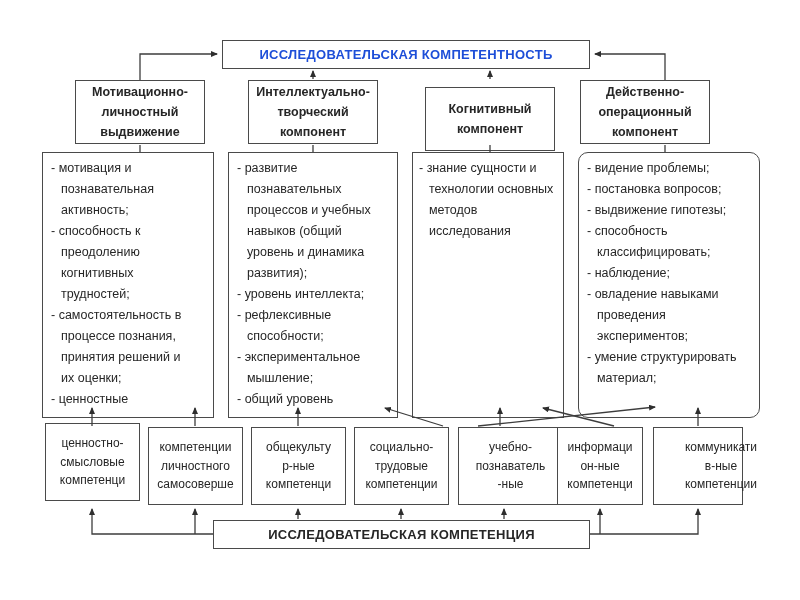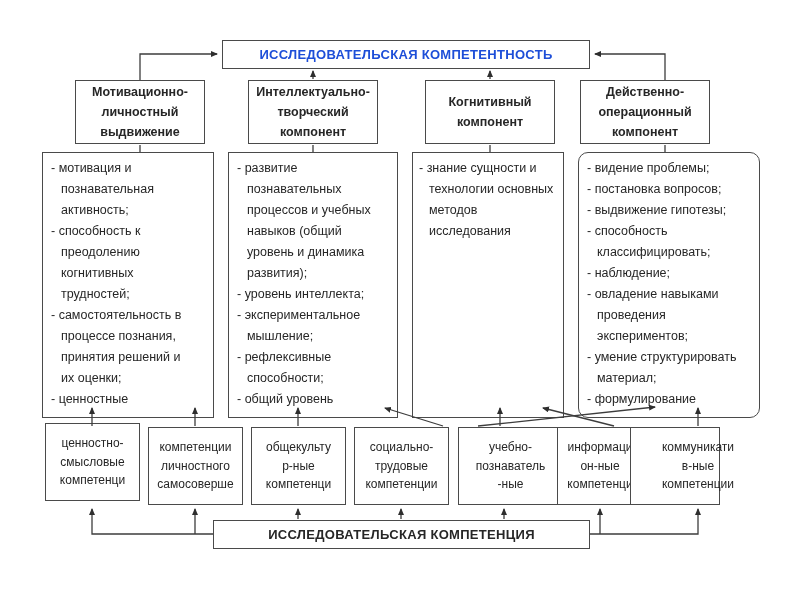--- a/index.html
+++ b/index.html
@@ -46,21 +46,21 @@
   <div class="box center hdr multiline" style="left:75px;top:80px;width:130px;height:64px;">
     <span class="multiline">Мотивационно-
 личностный
 выдвижение</span>
   </div>
   <div class="box center hdr multiline" style="left:248px;top:80px;width:130px;height:64px;">
     <span class="multiline">Интеллектуально-
 творческий
 компонент</span>
   </div>
-  <div class="box center hdr multiline" style="left:425px;top:80px;width:130px;height:64px;">
+  <div class="box center hdr multiline" style="left:425px;top:87px;width:130px;height:64px;">
     <span class="multiline">Когнитивный
 компонент</span>
   </div>
   <div class="box center hdr multiline" style="left:580px;top:80px;width:130px;height:64px;">
     <span class="multiline">Действенно-
 операционный
 компонент</span>
   </div>
 
   <div class="box detail" style="left:42px;top:152px;width:172px;height:266px;">
@@ -82,24 +82,24 @@
   </div>
   <div class="box detail" style="left:228px;top:152px;width:170px;height:266px;">
     <div>
         <div class="li">развитие
 познавательных
 процессов и учебных
 навыков (общий
 уровень и динамика
 развития);</div>
         <div class="li">уровень интеллекта;</div>
+        <div class="li">рефлексивные
+способности;</div>
         <div class="li">экспериментальное
 мышление;</div>
-        <div class="li">рефлексивные
-способности;</div>
         <div class="li">общий уровень
 креативности;</div>
       </div>
   </div>
   <div class="box detail" style="left:412px;top:152px;width:152px;height:266px;padding-left:6px;">
     <div>
         <div class="li">знание сущности и
 технологии основных
 методов
 исследования</div>
@@ -111,21 +111,20 @@
         <div class="li">постановка вопросов;</div>
         <div class="li">выдвижение гипотезы;</div>
         <div class="li">способность
 классифицировать;</div>
         <div class="li">наблюдение;</div>
         <div class="li">овладение навыками
 проведения
 экспериментов;</div>
         <div class="li">умение структурировать
 материал;</div>
-        <div class="li">формулирование</div>
       </div>
   </div>
 
   <div class="box center rowbox multiline" style="left:45px;top:423px;width:95px;height:78px;">
     <span class="multiline">ценностно-
 смысловые
 компетенци</span>
   </div>
   <div class="box center rowbox multiline" style="left:148px;top:427px;width:95px;height:78px;">
     <span class="multiline">компетенции
@@ -145,21 +144,21 @@
   <div class="box center rowbox multiline" style="left:458px;top:427px;width:105px;height:78px;">
     <span class="multiline">учебно-
 познаватель
 -ные</span>
   </div>
   <div class="box center rowbox multiline" style="left:557px;top:427px;width:86px;height:78px;">
     <span class="multiline">информаци
 он-ные
 компетенци</span>
   </div>
-  <div class="box center rowbox multiline" style="left:630px;top:427px;width:90px;height:78px;padding-left:46px;">
+  <div class="box center rowbox multiline" style="left:653px;top:427px;width:90px;height:78px;padding-left:46px;">
     <span class="multiline">коммуникати
 в-ные
 компетенции</span>
   </div>
 
   <div class="box center title-box" style="left:213px;top:520px;width:377px;height:29px;">
     <span>ИССЛЕДОВАТЕЛЬСКАЯ КОМПЕТЕНЦИЯ</span>
   </div>
 
   <svg class="wires" width="800" height="600" viewBox="0 0 800 600">

